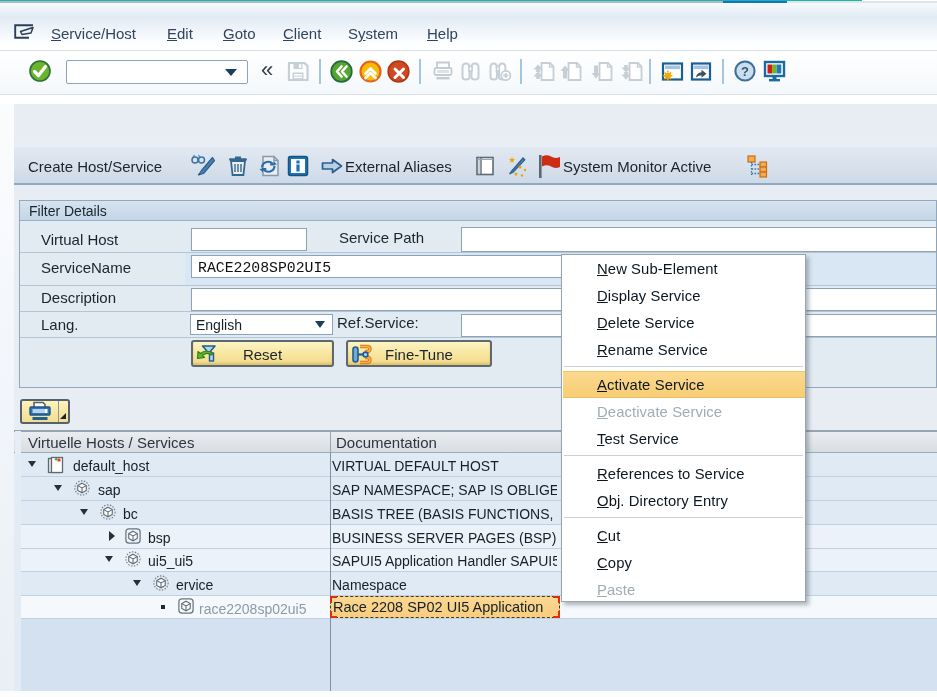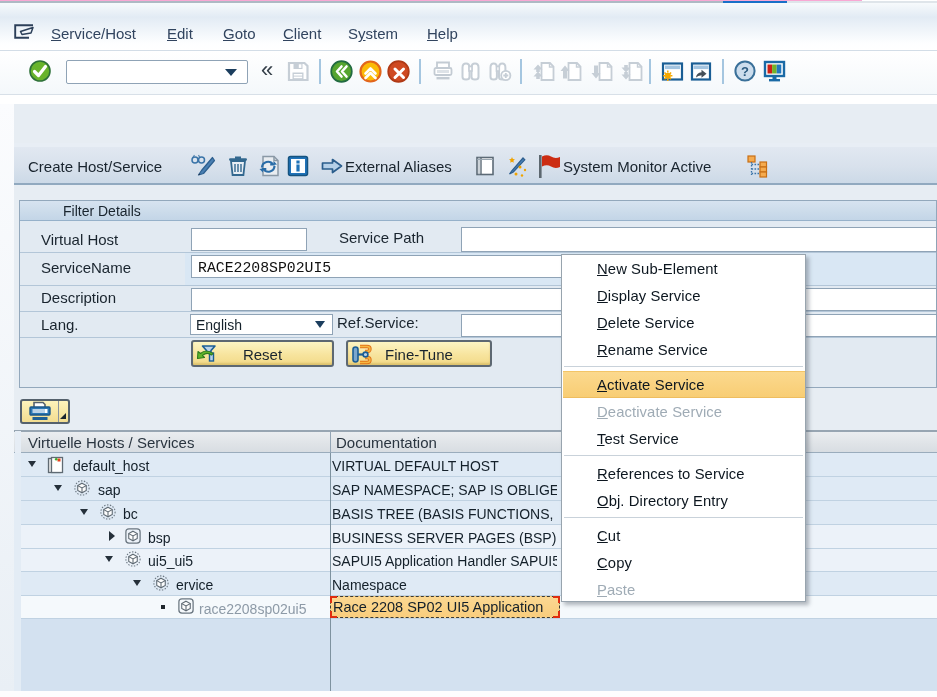--- a/index.html
+++ b/index.html
@@ -1,17 +1,17 @@
 <!DOCTYPE html>
 <html><head>
 <meta charset="utf-8">
 <style>
 html,body{margin:0;padding:0;}
 body{width:937px;height:697px;overflow:hidden;font-family:"Liberation Sans",sans-serif;background:#fff;}
-#root{position:relative;width:862px;height:697px;background:#f9a8d4;}
+#root{position:relative;width:862px;height:697px;background:#14b8a6;}
 .abs{position:absolute;}
 .lbl{position:absolute;font-size:15px;color:#19242e;white-space:nowrap;}
 .inp{position:absolute;background:#fff;border:1px solid #8fa3b6;}
 u{text-decoration:underline;}
 
 #topline{left:0;top:1px;width:937px;height:2px;background:#aeb9c4;}
 #topline .blue{position:absolute;left:723px;top:0;width:64px;height:2px;background:#1a70c8;}
 #topline .lt{position:absolute;left:787px;top:0;width:150px;height:2px;background:#dfe5ea;}
 
 #menubar{left:0;top:3px;width:937px;height:47px;background:linear-gradient(180deg,#f7fafc 0%,#e2ebf4 30%,#fdfeff 85%,#ffffff 100%);}
@@ -23,21 +23,21 @@
 .tbico{position:absolute;top:60px;}
 
 #titlebar{left:14px;top:104px;width:923px;height:39px;background:linear-gradient(180deg,#dee7f0 0%,#cfdce9 50%,#bed0e2 100%);border-top:2px solid #93a4b4;box-sizing:border-box;}
 #titlebar span{position:absolute;left:20px;top:8px;font-size:19px;font-weight:bold;font-style:italic;color:#10181f;letter-spacing:0.2px;}
 
 #apptoolbar{left:14px;top:147px;width:923px;height:38px;background:linear-gradient(180deg,#e1e8f1 0%,#d8e1ec 55%,#ccd9e7 100%);border-bottom:2px solid #91a9bf;box-sizing:border-box;}
 .atxt{position:absolute;font-size:15px;color:#19242e;white-space:nowrap;}
 
 #filterbox{left:19px;top:200px;width:918px;height:188px;background:#e2eaf2;border:1px solid #93a8bc;box-sizing:border-box;}
 #fhead{position:absolute;left:0;top:0;width:100%;height:20px;background:linear-gradient(180deg,#d7e3f0 0%,#cbdbea 60%,#c3d5e7 100%);border-bottom:1px solid #96b1ca;box-sizing:border-box;}
-#fhead span{position:absolute;left:9px;top:2px;font-size:14px;color:#19242e;margin-left:34px;}
+#fhead span{position:absolute;left:9px;top:2px;font-size:14px;color:#19242e;}
 .frule{position:absolute;left:0;width:916px;height:1px;background:#b3c6d8;}
 
 .ybtn{position:absolute;background:linear-gradient(180deg,#fdf5c3 0%,#f7e49e 55%,#f2da88 100%);border:2px solid #5d6872;border-radius:3px;box-sizing:border-box;font-size:15px;color:#19242e;text-align:center;box-shadow:inset 0 -2px 2px rgba(180,150,60,.35);}
 
 #printbtn{left:20px;top:399px;width:50px;height:25px;background:linear-gradient(180deg,#fdf3bb 0%,#f3dd90 100%);border:2px solid #55616c;border-radius:3px;box-sizing:border-box;}
 #printbtn .div{position:absolute;left:36px;top:0;width:1px;height:21px;background:#8a949d;}
 #printbtn .tri{position:absolute;left:38px;top:12px;width:0;height:0;border-left:6px solid transparent;border-bottom:6px solid #1a242e;}
 
 #tblhead{left:14px;top:430px;width:923px;height:23px;background:linear-gradient(180deg,#eaedf0 0%,#dfe3e7 60%,#d8dde2 100%);border-top:2px solid #97a5b2;border-bottom:1px solid #9aacbc;box-sizing:border-box;}
 #tblhead span{position:absolute;top:2px;font-size:15px;color:#2a3540;}

